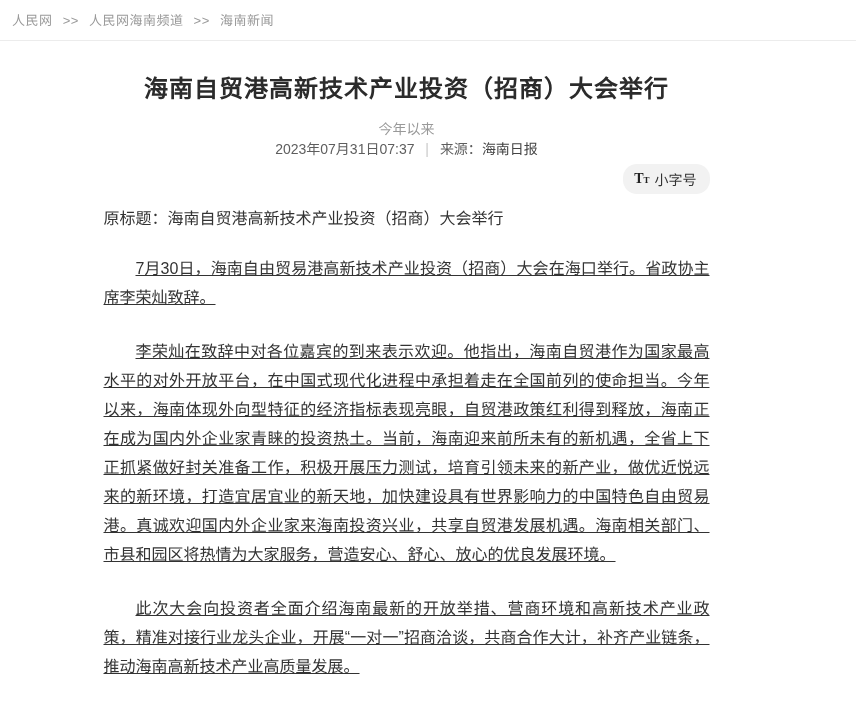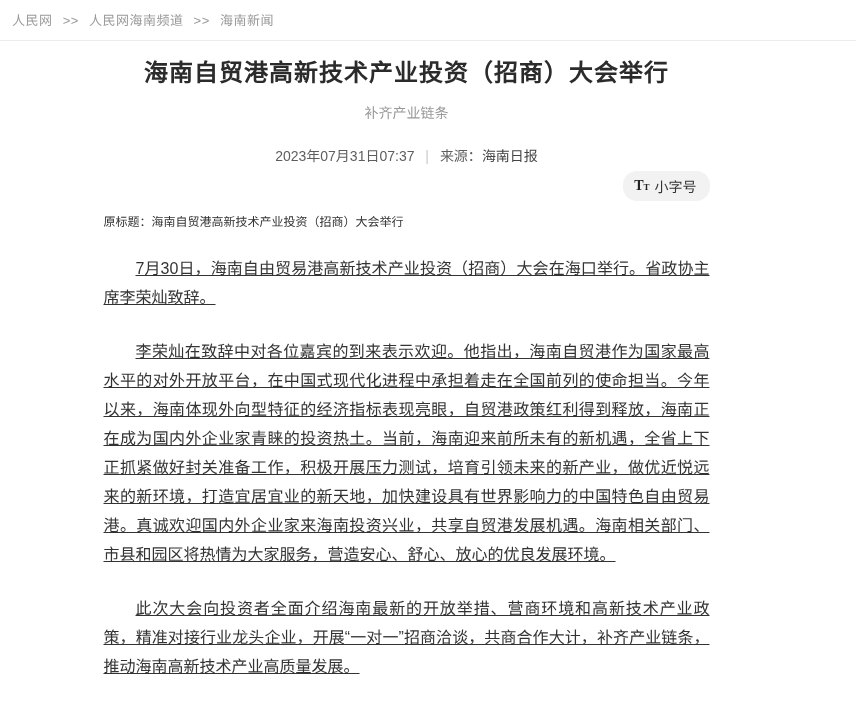--- a/index.html
+++ b/index.html
@@ -27,35 +27,34 @@
   .breadcrumb .sep { margin: 0 6px; color: #9a9a9a; }
   .top-divider {
     width: 856px;
     border-bottom: 1px solid #ececec;
   }
 
   
   .article { width: 606px; margin: 0 auto; }
 
   h1.title {
-    margin-top: 12px;
+    margin-top: 28px;
     text-align: center;
     font-size: 24px;
     font-weight: 700;
     color: #2b2b2b;
     letter-spacing: 1px;
   }
   .subtitle {
     margin-top: 14px;
     text-align: center;
     font-size: 14px;
     color: #999999;
   }
   .meta {
-    margin-top: 23px;
     text-align: center;
     font-size: 14px;
     color: #5e5e5e;
   }
   .meta .meta-sep { margin: 0 7px; color: #c9c9c9; }
   .meta a.source-link { color: #444444; text-decoration: none; cursor: pointer; }
 
   .toolbar { text-align: right; margin-top: 6px; height: 28px; }
   .font-pill {
     display: inline-flex;
@@ -69,21 +68,21 @@
     color: #333333;
     cursor: pointer;
     font-family: inherit;
   }
   .font-pill .tt { display: inline-flex; align-items: baseline; font-family: "Liberation Serif", serif; color: #222; }
   .font-pill .t-big { font-size: 14px; font-weight: 700; line-height: 1; }
   .font-pill .t-small { font-size: 9px; font-weight: 700; line-height: 1; }
 
   .content { margin-top: 13px; }
   .original-title {
-    font-size: 12px;
+    font-size: 16px;
     color: #333333;
     margin: 6px 0 0 0;
   }
   .content p.body {
     font-size: 16px;
     color: #333333;
     line-height: 29px;
     text-indent: 2em;
     margin: 25px 0 0 0;
     text-align: justify;
@@ -102,21 +101,21 @@
     <span class="sep">&gt;&gt;</span>
     <a>海南新闻</a>
   </div>
 
   <div class="top-divider"></div>
 
   <div class="article">
 
     <h1 class="title">海南自贸港高新技术产业投资（招商）大会举行</h1>
 
-    <div class="subtitle">补齐产业链条</div>
+    <div class="subtitle">今年以来</div>
 
     <div class="meta">
       <span>2023年07月31日07:37</span>
       <span class="meta-sep">|</span>
       <span>来源：</span><a class="source-link">海南日报</a>
     </div>
 
     <div class="toolbar">
       <button class="font-pill">
         <span class="tt">

